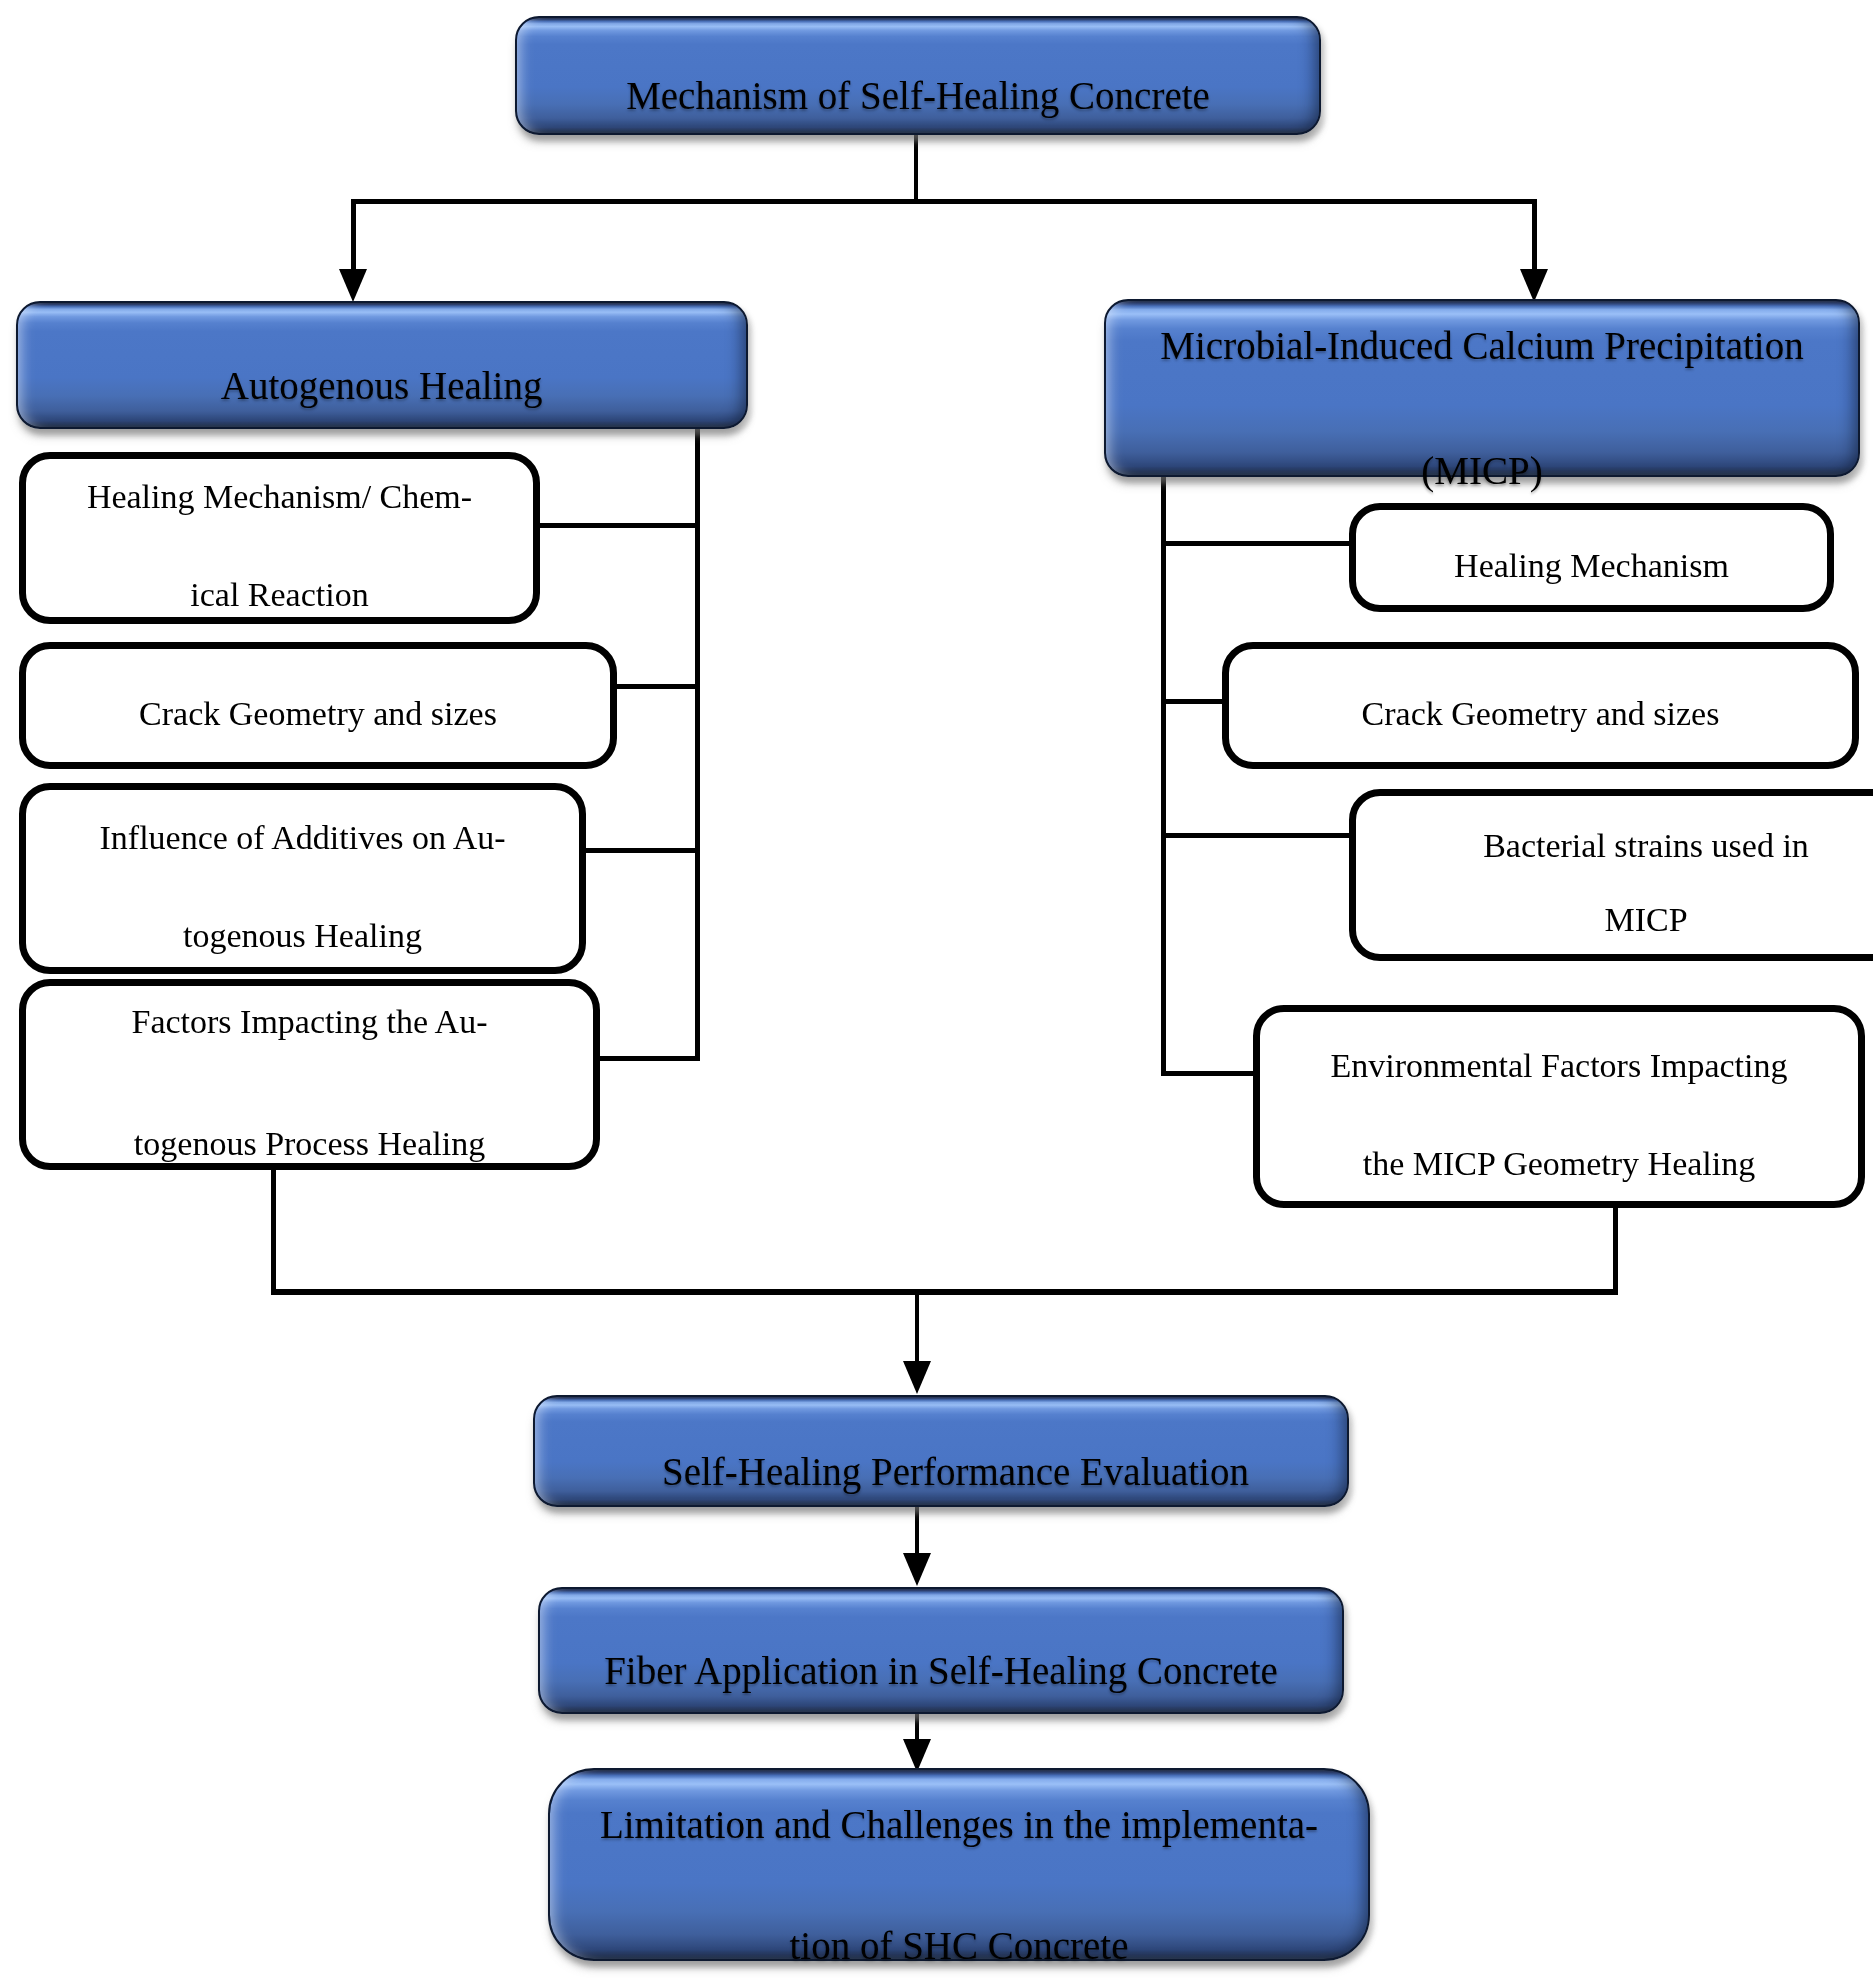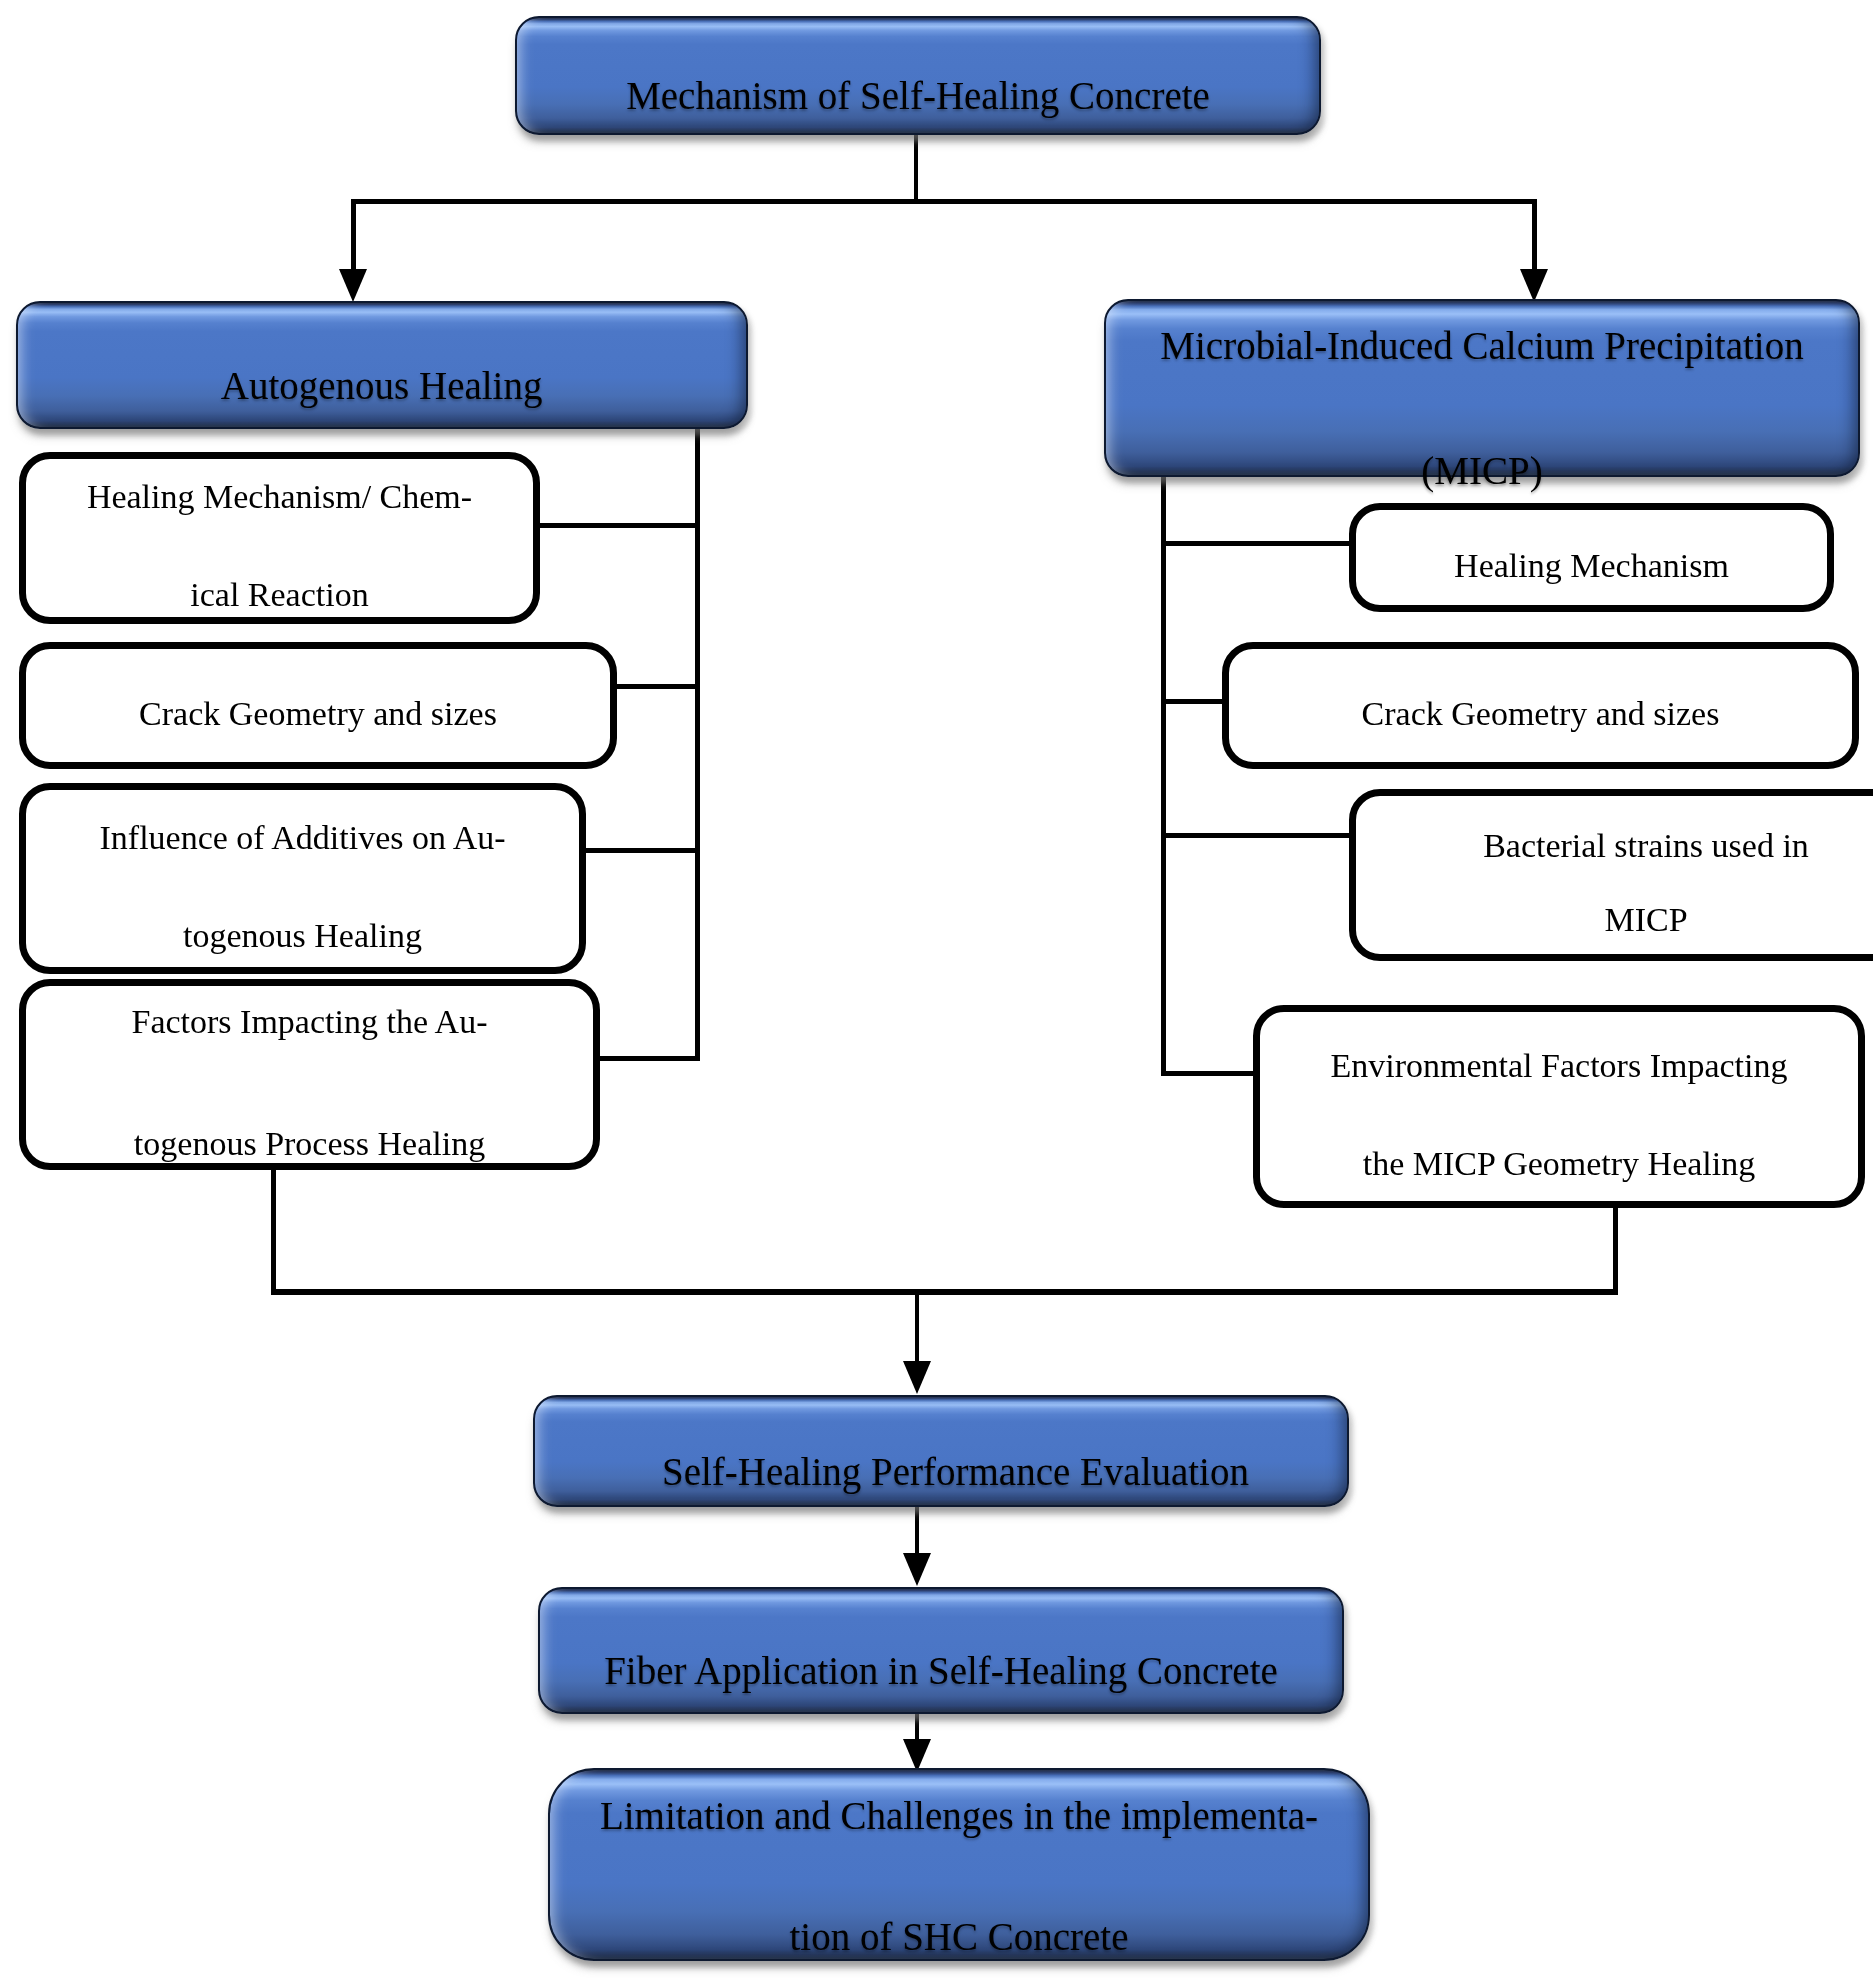--- a/index.html
+++ b/index.html
@@ -151,19 +151,19 @@
   </div>
 
   <div class="node blue" style="left:533px;top:1395px;width:816px;height:112px;padding-left:29px;">
     <span class="t t-lg">Self-Healing Performance Evaluation</span>
   </div>
 
   <div class="node blue" style="left:538px;top:1587px;width:806px;height:127px;">
     <span class="t t-lg">Fiber Application in Self-Healing Concrete</span>
   </div>
 
-  <div class="node blue" style="left:548px;top:1768px;width:822px;height:193px;row-gap:36px;border-radius:46px;justify-content:flex-end;">
+  <div class="node blue" style="left:548px;top:1768px;width:822px;height:193px;row-gap:36px;border-radius:46px;">
     <span class="t t-lg">Limitation and Challenges in the implementa-</span>
     <span class="t t-lg">tion of SHC Concrete</span>
   </div>
 
 </div>
 
 
 </body></html>

